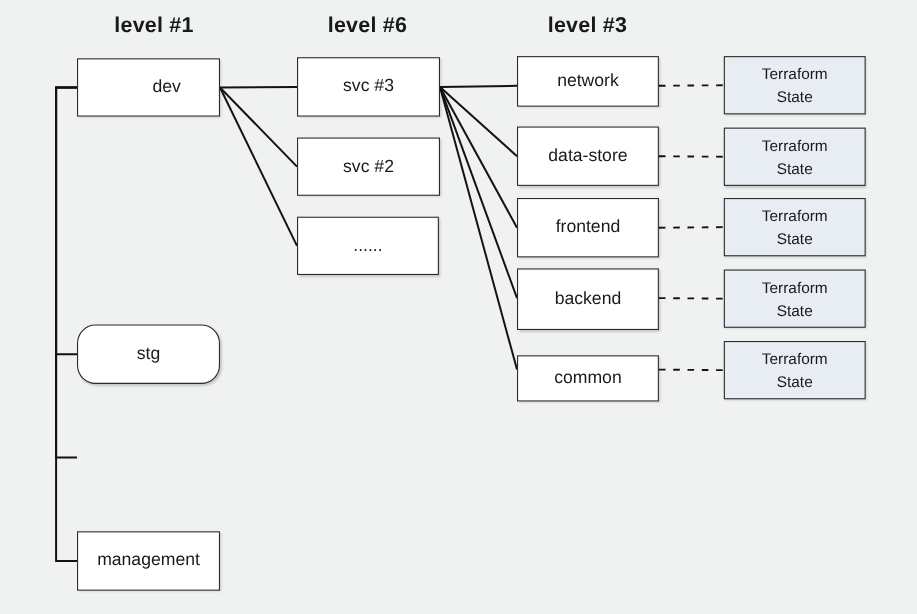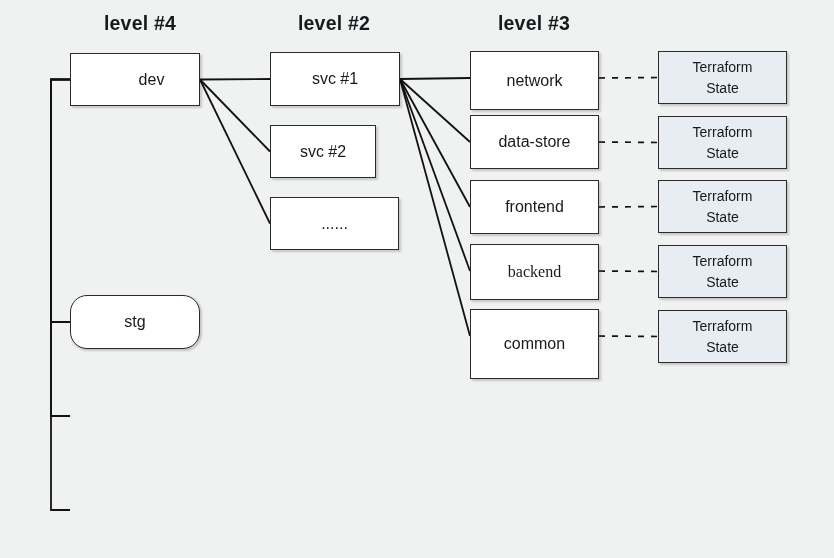--- a/index.html
+++ b/index.html
@@ -48,28 +48,28 @@
     line-height:21px;
     font-size:14px;
   }
   
   .n-dev{left:70px;top:53px;width:130px;height:53px;padding-left:33px;}
   .n-stg{left:70px;top:295px;width:130px;height:54px;border-radius:17px;}
   .n-prod{left:70px;top:389px;width:130px;height:54px;}
   .n-management{left:70px;top:483px;width:130px;height:54px;}
   
   .n-svc1{left:270px;top:52px;width:130px;height:54px;}
-  .n-svc2{left:270px;top:125px;width:106px;height:53px;}
+  .n-svc2{left:270px;top:125px;width:130px;height:53px;}
   .n-svc-more{left:270px;top:197px;width:129px;height:53px;}
   
-  .n-network{left:470px;top:51px;width:129px;height:59px;}
+  .n-network{left:470px;top:51px;width:129px;height:46px;}
   .n-data-store{left:470px;top:115px;width:129px;height:54px;text-align:center;}
   .n-frontend{left:470px;top:180px;width:129px;height:54px;text-align:right;}
-  .n-backend{left:470px;top:244px;width:129px;height:56px;font-family:Liberation Serif, serif;}
-  .n-common{left:470px;top:309px;width:129px;height:70px;}
+  .n-backend{left:470px;top:244px;width:129px;height:56px;}
+  .n-common{left:470px;top:323px;width:129px;height:42px;}
   
   .n-tf1{left:658px;top:51px;width:129px;height:53px;}
   .n-tf2{left:658px;top:116px;width:129px;height:53px;}
   .n-tf3{left:658px;top:180px;width:129px;height:53px;}
   .n-tf4{left:658px;top:245px;width:129px;height:53px;}
   .n-tf5{left:658px;top:310px;width:129px;height:53px;}
 </style>
 </head>
 <body>
 
@@ -87,28 +87,29 @@
       <path d="M 400 79 L 470 207" class="edge solid"></path>
       <path d="M 400 79 L 470 271" class="edge solid"></path>
       <path d="M 400 79 L 470 336" class="edge solid"></path>
       <path d="M 599 78 L 658 77.5" class="edge dashed"></path>
       <path d="M 599 142 L 658 142.5" class="edge dashed"></path>
       <path d="M 599 207 L 658 206.5" class="edge dashed"></path>
       <path d="M 599 271 L 658 271.5" class="edge dashed"></path>
       <path d="M 599 336 L 658 336.5" class="edge dashed"></path>
     </svg>
 
-  <div class="col-heading hc-1">level #4</div>
-  <div class="col-heading hc-2">level #2</div>
+  <div class="col-heading hc-1">level #1</div>
+  <div class="col-heading hc-2">level #6</div>
   <div class="col-heading hc-3">level #3</div>
 
   <div class="node n-dev">dev</div>
   <div class="node n-stg">stg</div>
+  <div class="node n-management">management</div>
 
-  <div class="node n-svc1">svc #1</div>
+  <div class="node n-svc1">svc #3</div>
   <div class="node n-svc2">svc #2</div>
   <div class="node n-svc-more">......</div>
 
   <div class="node n-network">network</div>
   <div class="node n-data-store">data-store</div>
   <div class="node n-frontend">frontend</div>
   <div class="node n-backend">backend</div>
   <div class="node n-common">common</div>
 
   <div class="node state n-tf1">Terraform

